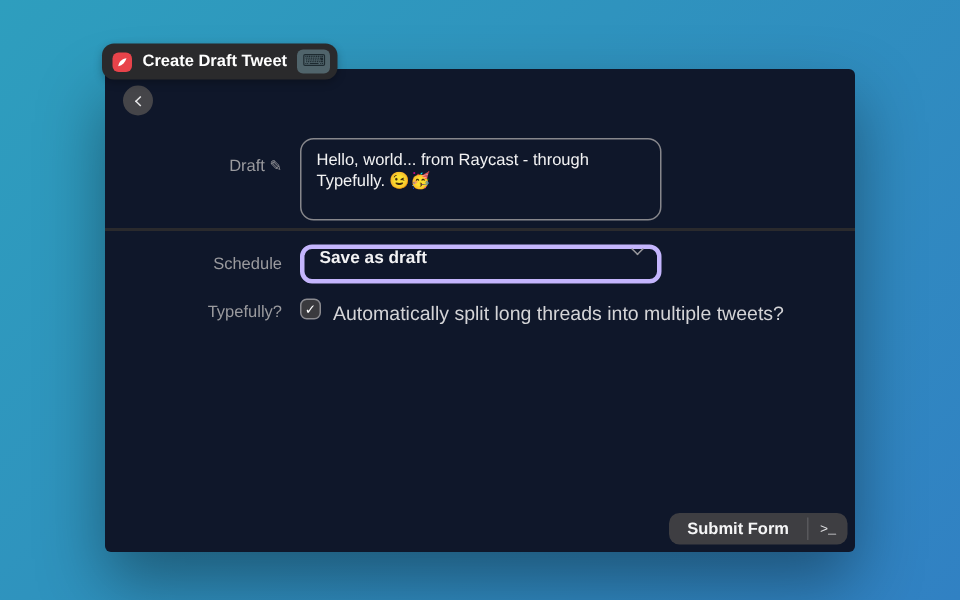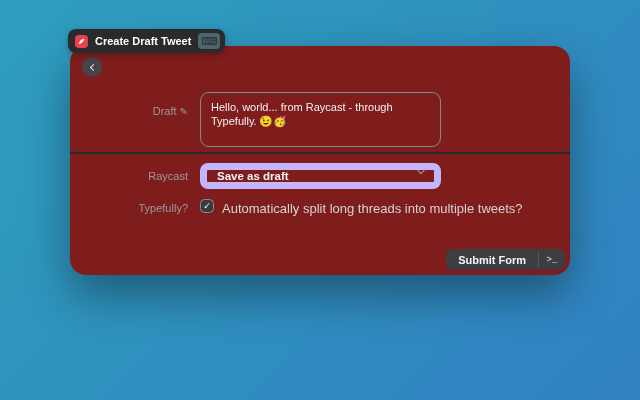--- a/index.html
+++ b/index.html
@@ -23,22 +23,22 @@
   }
   .tab-title { font-size:11px; font-weight:600; color:#ffffff; white-space:nowrap; }
   .kbd-pill {
     width:22px; height:16px; border-radius:4px; background:#50646B;
     display:flex; align-items:center; justify-content:center;
     color:#1d2a30; font-size:11px; line-height:1;
   }
 
   
   .panel {
-    position:absolute; left:70px; top:46px; width:500px; height:229px;
-    background:#7f1d1d; border-radius:16px;
+    position:absolute; left:70px; top:46px; width:500px; height:322px;
+    background:#0f172a; border-radius:4px;
     box-shadow:0 20px 45px rgba(0,0,0,.38);
   }
   .back-btn {
     position:absolute; left:12px; top:11px; width:20px; height:20px;
     border-radius:50%; background:#454549; cursor:pointer;
     display:flex; align-items:center; justify-content:center;
   }
   .chev-left {
     width:5px; height:5px; border-left:1.6px solid #e8e8ea; border-bottom:1.6px solid #e8e8ea;
     transform:rotate(45deg); margin-left:2px;
@@ -55,21 +55,21 @@
     background:transparent; border:1px solid #87878C; border-radius:9px;
     padding:7px 10px; font-family:"Liberation Sans", sans-serif;
     font-size:11px; line-height:14px; color:#F2F2F3; resize:none; outline:none;
     overflow:hidden;
   }
 
   .divider { position:absolute; left:0; top:106px; width:100%; height:2px; background:#2a2a2d; }
 
   .dropdown {
     position:absolute; left:130px; top:117px; width:241px; height:26px;
-    border:7px solid #c4b5fd; border-radius:8px; cursor:pointer;
+    border:3px solid #c4b5fd; border-radius:8px; cursor:pointer;
     display:flex; align-items:flex-start; padding:0 10px;
   }
   .dropdown-value { font-size:11.5px; font-weight:600; color:#F2F2F3; flex:1; }
   .chev-down {
     width:6px; height:6px; border-left:1.6px solid #9a9a9e; border-bottom:1.6px solid #9a9a9e;
     transform:rotate(-45deg); margin-top:-3px;
   }
 
   .checkbox {
     position:absolute; left:130px; top:153px; width:14px; height:14px;
@@ -116,21 +116,21 @@
     <span class="chev-left"></span>
   </div>
 
   <div class="row-label" style="top:58px;">
     <span>Draft</span><span class="pencil">✎</span>
   </div>
   <textarea class="draft-area" spellcheck="false" style="">Hello, world... from Raycast - through Typefully. 😉🥳</textarea>
 
   <div class="divider"></div>
 
-  <div class="row-label" style="top:123px;">Raycast</div>
+  <div class="row-label" style="top:123px;">Schedule</div>
   <div class="dropdown">
     <span class="dropdown-value">Save as draft</span>
     <span class="chev-down"></span>
   </div>
 
   <div class="row-label" style="top:155px;">Typefully?</div>
   <div class="checkbox">
     <span>✓</span>
   </div>
   <div class="check-desc">Automatically split long threads into multiple tweets?</div>

